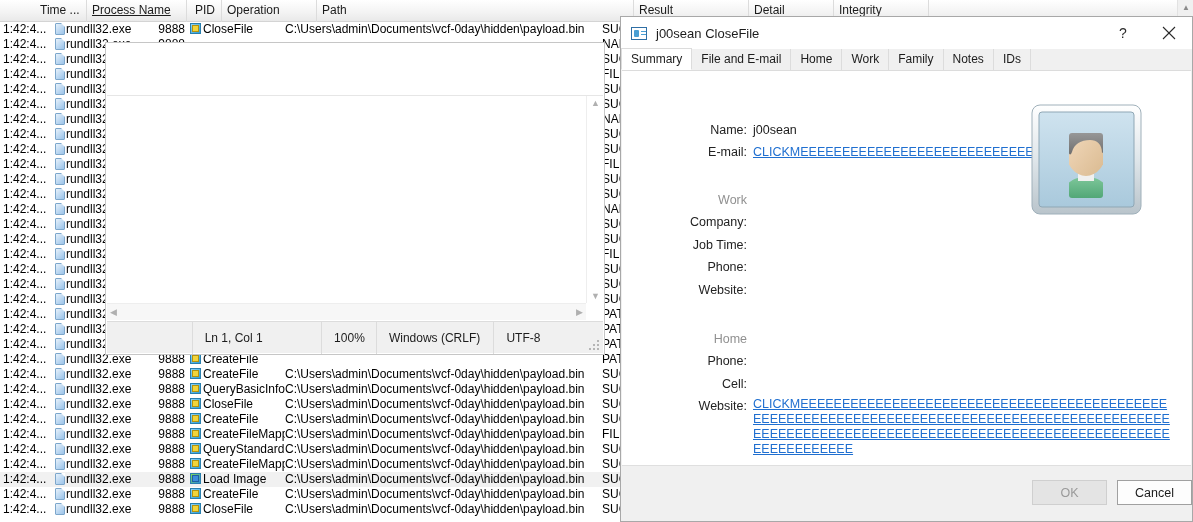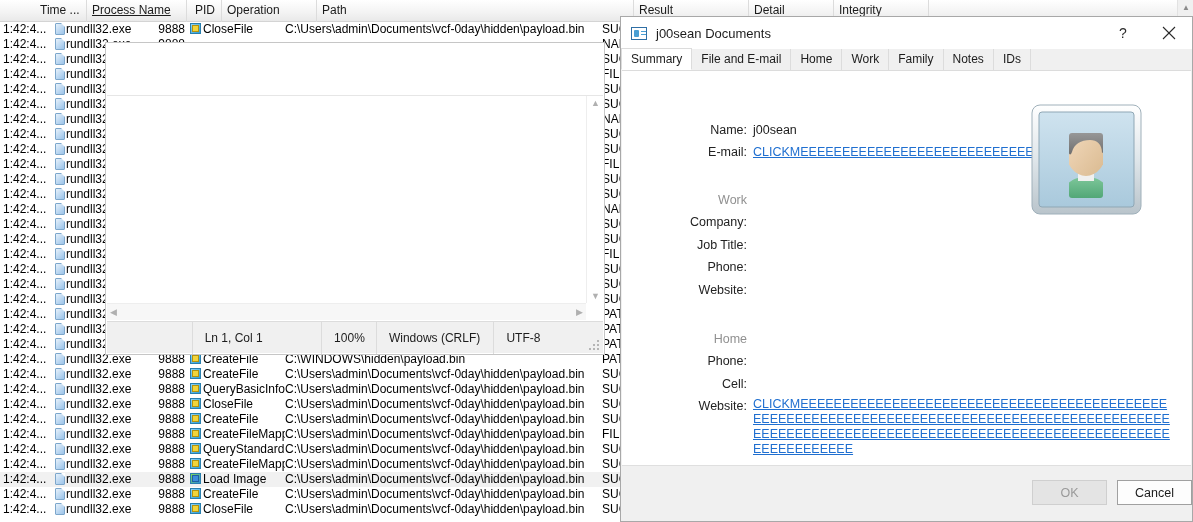--- a/index.html
+++ b/index.html
@@ -453,21 +453,20 @@
           <div class="pm-cell" style="left: 285px; width: 317px;"><span></span></div>
           <div class="pm-cell" style="left: 602px; width: 115px;"><span>PATH NOT FOUND</span></div>
           <div class="pm-cell" style="left: 717px; width: 85px;"><span></span></div>
           <div class="pm-cell" style="left: 802px; width: 95px;"><span></span></div>
         </div>
         <div class="pm-row">
           <div class="pm-cell" style="left: 3px; width: 52px;"><span>1:42:4...</span></div>
           <div class="pm-cell" style="left: 55px; width: 100px;"><span class="ico-file"></span><span>rundll32.exe</span></div>
           <div class="pm-cell num" style="left: 150px; width: 35px;"><span>9888</span></div>
           <div class="pm-cell" style="left: 190px; width: 95px;"><span class="ico-op"></span><span>CreateFile</span></div>
-          <div class="pm-cell" style="left: 285px; width: 317px;"><span>C:\WINDOWS\hidden\payload.bin</span></div>
           <div class="pm-cell" style="left: 602px; width: 115px;"><span>PATH NOT FOUND</span></div>
           <div class="pm-cell" style="left: 717px; width: 85px;"><span></span></div>
           <div class="pm-cell" style="left: 802px; width: 95px;"><span></span></div>
         </div>
         <div class="pm-row">
           <div class="pm-cell" style="left: 3px; width: 52px;"><span>1:42:4...</span></div>
           <div class="pm-cell" style="left: 55px; width: 100px;"><span class="ico-file"></span><span>rundll32.exe</span></div>
           <div class="pm-cell num" style="left: 150px; width: 35px;"><span>9888</span></div>
           <div class="pm-cell" style="left: 190px; width: 95px;"><span class="ico-op"></span><span>CreateFile</span></div>
           <div class="pm-cell" style="left: 285px; width: 317px;"><span>C:\Users\admin\Documents\vcf-0day\hidden\payload.bin</span></div>
@@ -590,21 +589,21 @@
       <div class="seg" style="width:55px;">100%</div>
       <div class="seg" style="width:118px;">Windows (CRLF)</div>
       <div class="seg" style="width:110px;">UTF-8</div>
       <div class="np-grip"></div>
     </div>
   </div>
 
   <div class="props">
     <div class="pr-title">
       <div class="pr-title-icon"></div>
-      <div class="pr-title-text">j00sean Documents</div>
+      <div class="pr-title-text">j00sean CloseFile</div>
       <div class="pr-help">?</div>
       <div class="pr-close">
         <svg width="14" height="14" viewBox="0 0 14 14">
             <line x1="1" y1="1" x2="13" y2="13" stroke="#2b2b2b" stroke-width="1.1"></line>
             <line x1="13" y1="1" x2="1" y2="13" stroke="#2b2b2b" stroke-width="1.1"></line>
           </svg>
       </div>
     </div>
 
     <div class="pr-tabs" id="pr-tabs">
@@ -621,21 +620,21 @@
 
       <span class="pr-lbl" style="left:20px; top:52px; width:105px;">Name:</span>
       <span class="pr-val" style="left:131px; top:52px;">j00sean</span>
 
       <span class="pr-lbl" style="left:20px; top:74px; width:105px;">E-mail:</span>
       <span class="pr-link" style="left:131px; top:74px; width:290px;">CLICKMEEEEEEEEEEEEEEEEEEEEEEEEEEEE</span>
 
       <span class="pr-sec" style="left:20px; top:122px; width:105px;">Work</span>
       <span class="pr-lbl" style="left:20px; top:144px; width:105px;">Company:</span>
       <span class="pr-val" style="left:131px; top:144px;"></span>
-      <span class="pr-lbl" style="left:20px; top:167px; width:105px;">Job Title:</span>
+      <span class="pr-lbl" style="left:20px; top:167px; width:105px;">Job Time:</span>
       <span class="pr-val" style="left:131px; top:167px;"></span>
       <span class="pr-lbl" style="left:20px; top:189px; width:105px;">Phone:</span>
       <span class="pr-val" style="left:131px; top:189px;"></span>
       <span class="pr-lbl" style="left:20px; top:212px; width:105px;">Website:</span>
       <span class="pr-val" style="left:131px; top:212px;"></span>
 
       <span class="pr-sec" style="left:20px; top:261px; width:105px;">Home</span>
       <span class="pr-lbl" style="left:20px; top:283px; width:105px;">Phone:</span>
       <span class="pr-val" style="left:131px; top:283px;"></span>
       <span class="pr-lbl" style="left:20px; top:306px; width:105px;">Cell:</span>

